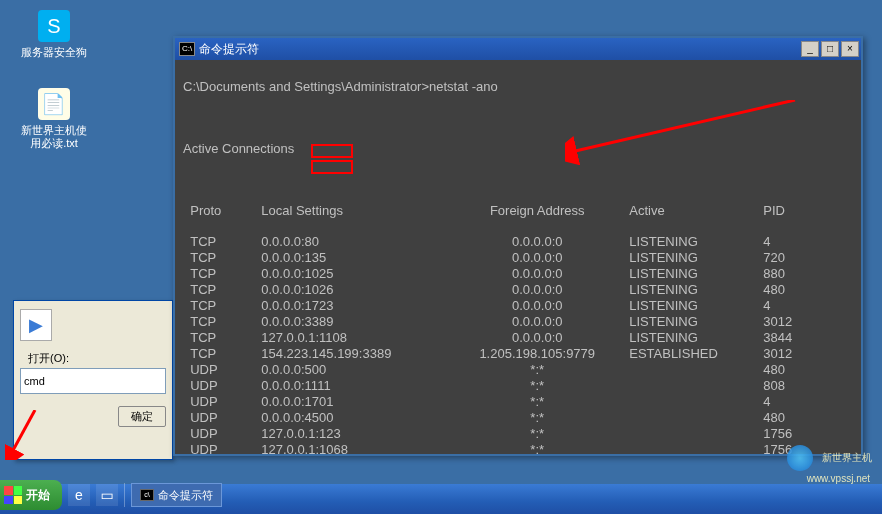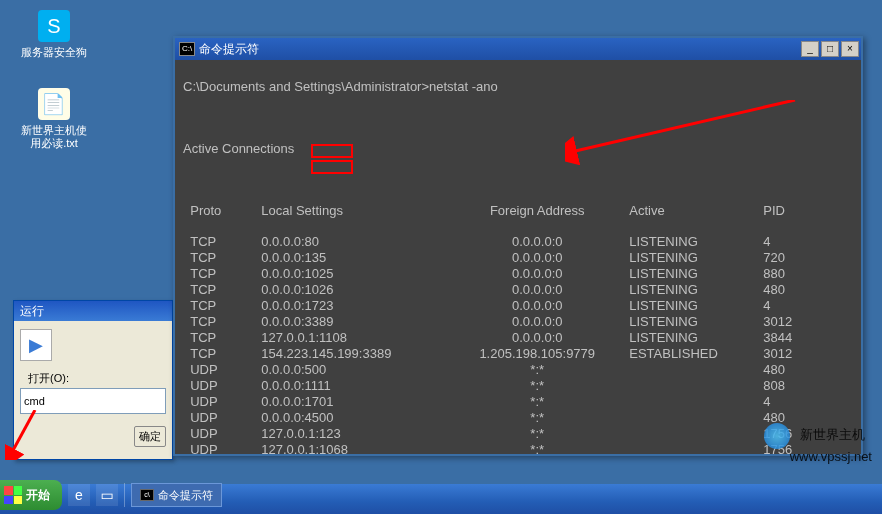--- a/index.html
+++ b/index.html
@@ -61,21 +61,21 @@
   .run-input {
     width: 100%; height: 20px;
     border: 1px solid #7f9db9;
     padding: 12px 3px;
     font-size: 11px;
     background: #fff;
   }
   .run-buttons { text-align: right; margin-top: 12px; }
   .run-buttons button {
     font-size: 11px;
-    padding: 2px 4px;
+    padding: 2px 12px;
     background: #ece9d8;
     border: 1px solid #888;
     border-radius: 2px;
   }
 
   
   .arrow-down {
     position: absolute;
     left: 5px; top: 410px;
     width: 40px; height: 50px;
@@ -200,23 +200,23 @@
   }
   .taskbar-item .tico {
     width: 14px; height: 12px; background: #000;
     border: 1px solid #666; font-size: 7px; color: #fff;
     text-align: center; line-height: 10px;
   }
 
   
   .watermark {
     position: absolute;
-    right: 10px; bottom: 49px;
-    color: #000000;
-    font-size: 13px; font-family: Arial, sans-serif;
+    right: 10px; bottom: 27px;
+    color: #fef9c3;
+    font-size: 10px; font-family: Arial, sans-serif;
     text-align: left;
     opacity: .85;
     line-height: 16px;
   }
   .watermark .globe {
     display: inline-block; width: 26px; height: 26px;
     background: radial-gradient(#4fc3f7,#1976d2);
     border-radius: 50%; vertical-align: middle;
     margin-right: 6px;
   }
@@ -229,21 +229,20 @@
       <div class="ico" style="background:#00aff0;color:#fff;">S</div>
       <div class="lbl">服务器安全狗</div>
     </div>
     <div class="desktop-icon" style="left: 18px; top: 88px;">
       <div class="ico" style="background:#fffde7;color:#fff;">📄</div>
       <div class="lbl">新世界主机使用必读.txt</div>
     </div>
   </div>
 
 <div class="run-dialog">
-  <div class="run-title">运行</div>
   <div class="run-body">
     <div class="row">
       <div class="run-ico">▶</div>
     </div>
     <div class="run-label">打开(O):</div>
     <input class="run-input" value="cmd" style="">
     <div class="run-buttons">
       <button>确定</button>
     </div>
   </div>

